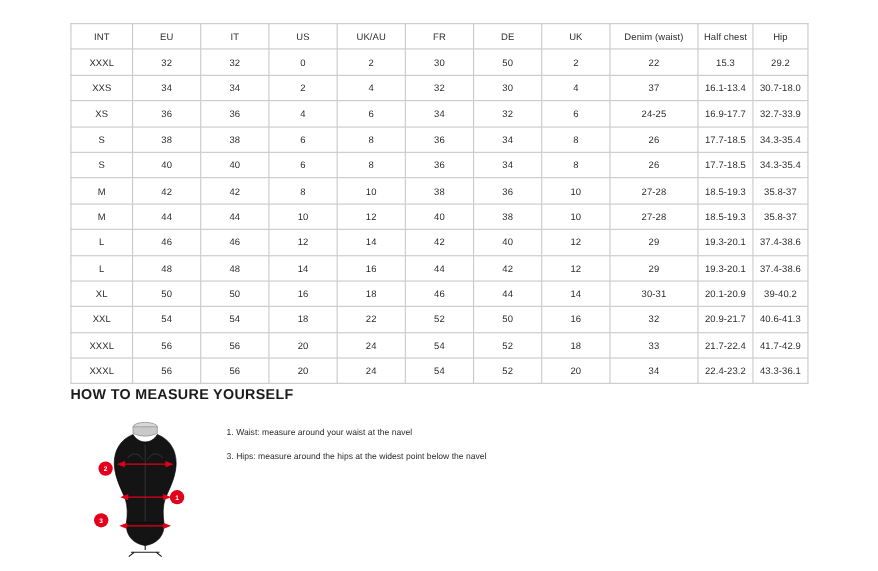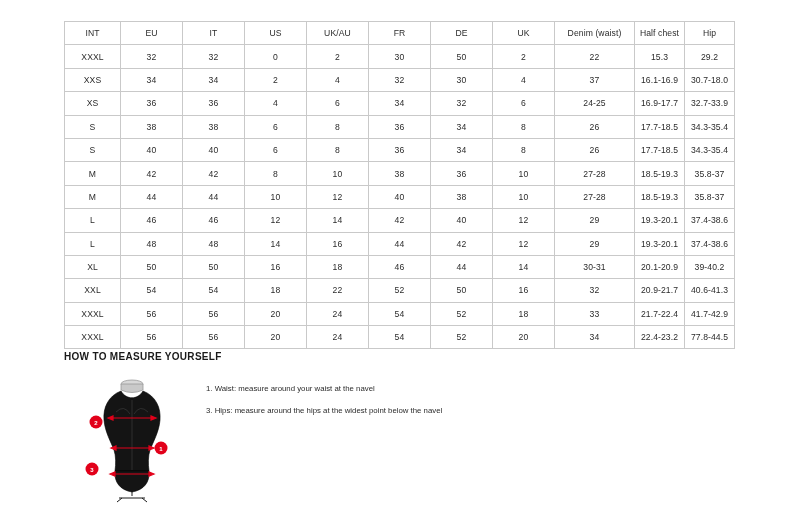--- a/index.html
+++ b/index.html
@@ -66,21 +66,21 @@
   }
 
   
   .measure-section {
     position: absolute;
     left: 64px;
     top: 351px;
     width: 700px;
   }
   .measure-title {
-    font-size: 10px;
+    font-size: 13px;
     font-weight: bold;
     letter-spacing: .3px;
     color: #1a1a1a;
     margin: 0 0 8px 0;
   }
   .measure-body {
     display: flex;
     align-items: flex-start;
   }
   .figure-box {
@@ -163,21 +163,21 @@
         <tr>
           <td>XXS</td>
           <td>34</td>
           <td>34</td>
           <td>2</td>
           <td>4</td>
           <td>32</td>
           <td>30</td>
           <td>4</td>
           <td class="left-al">37</td>
-          <td class="left-al">16.1-16.9</td>
+          <td class="left-al">16.1-13.4</td>
           <td class="left-al">30.7-18.0</td>
         </tr>
         <tr>
           <td>XS</td>
           <td>36</td>
           <td>36</td>
           <td>4</td>
           <td>6</td>
           <td>34</td>
           <td>32</td>
@@ -307,21 +307,21 @@
           <td>XXXL</td>
           <td>56</td>
           <td>56</td>
           <td>20</td>
           <td>24</td>
           <td>54</td>
           <td>52</td>
           <td>20</td>
           <td class="left-al">34</td>
           <td class="left-al">22.4-23.2</td>
-          <td class="left-al">77.8-44.5</td>
+          <td class="left-al">43.3-36.1</td>
         </tr>
       </tbody>
     </table>
   </div>
 
   <div class="measure-section">
     <div class="measure-title">HOW TO MEASURE YOURSELF</div>
     <div class="measure-body">
 
       <div class="figure-box">

